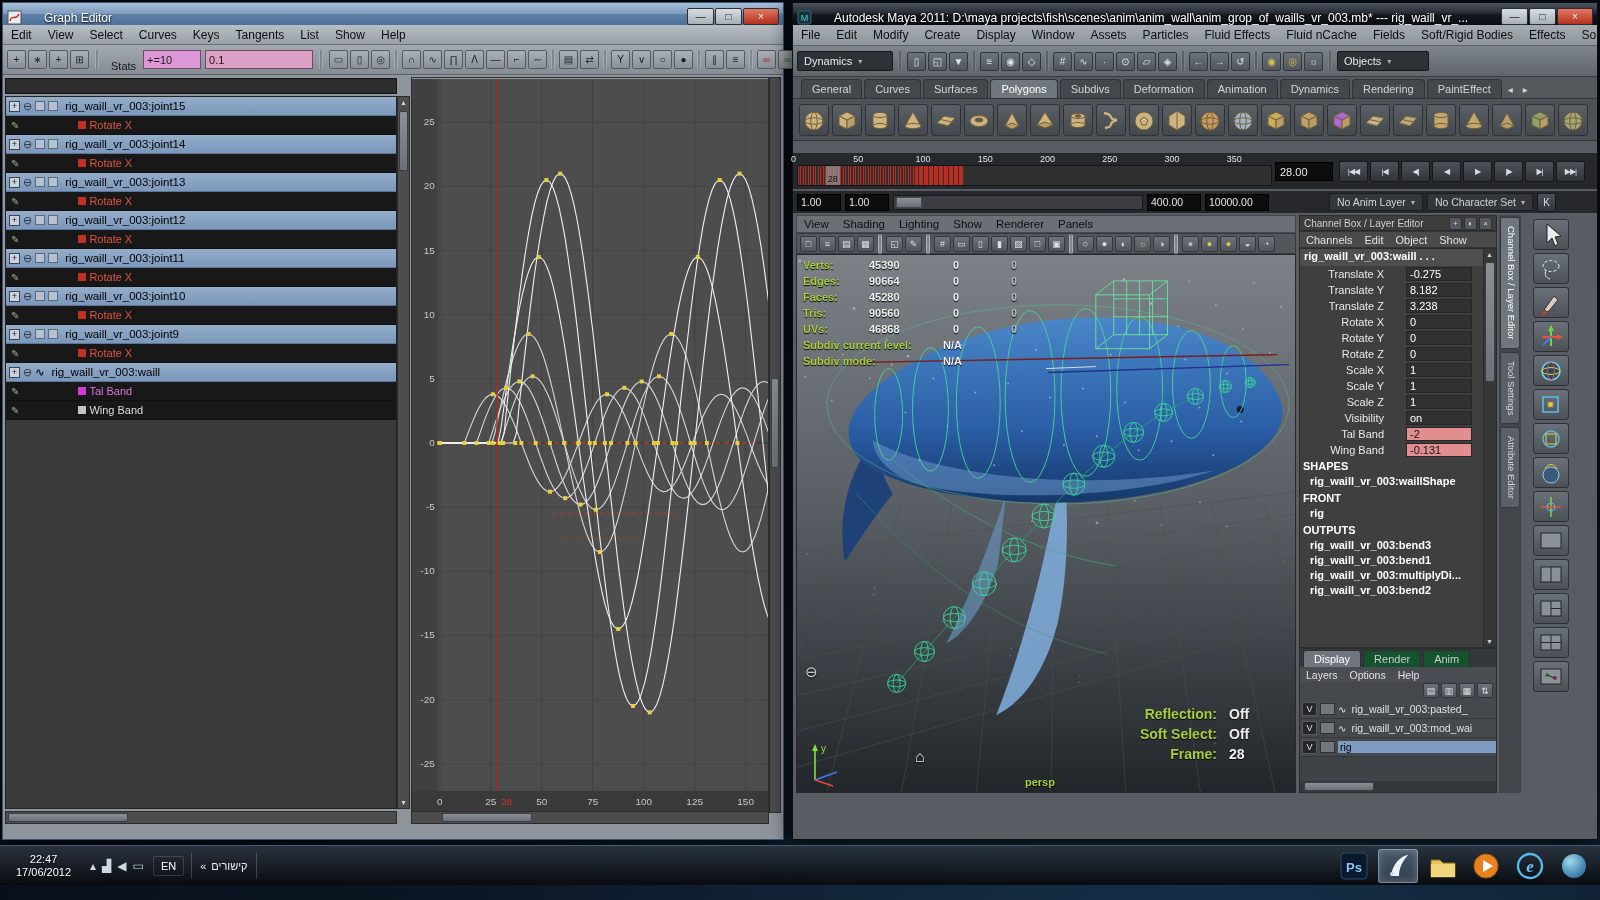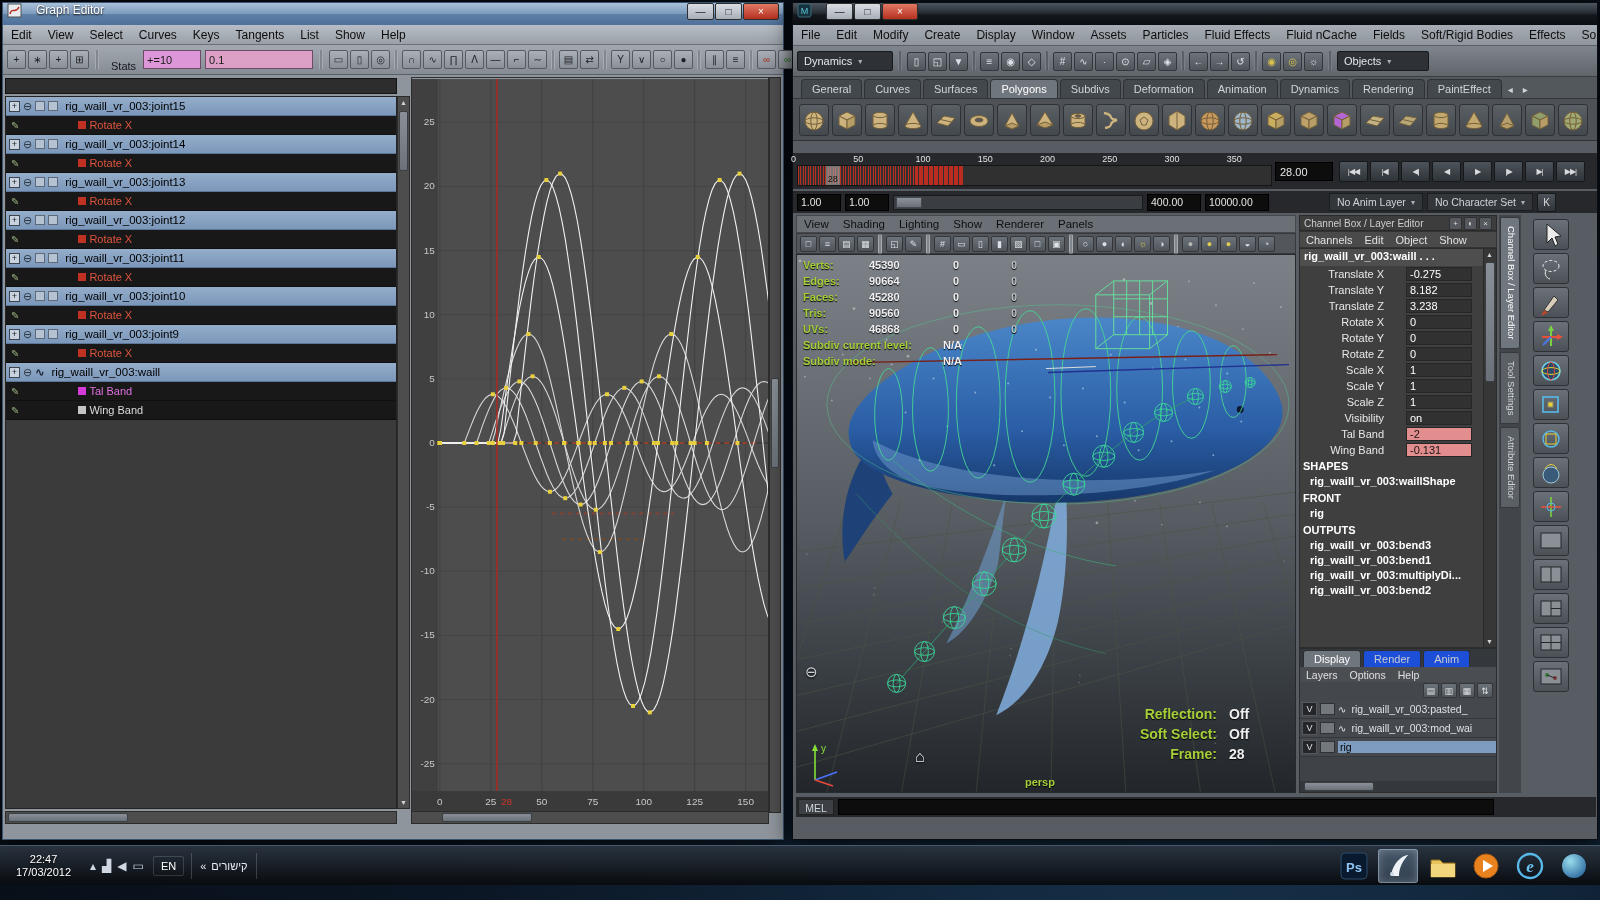--- a/index.html
+++ b/index.html
@@ -1,21 +1,21 @@
 <!DOCTYPE html>
 <html><head>
 <meta charset="utf-8">
 <style>
   *{box-sizing:border-box;margin:0;padding:0;user-select:none}
   html,body{width:1600px;height:900px;overflow:hidden}
   body{font-family:"Liberation Sans",sans-serif;background:radial-gradient(ellipse at 75% 115%, #17344e 0%, #0b1624 45%, #05080d 100%);position:relative}
   .window{position:absolute;box-shadow:0 5px 22px rgba(0,0,0,.85)}
   #graph-window{left:2px;top:2px;width:782px;height:838px;background:#8f959c;border:1px solid #3a546f}
   #maya-window{left:792px;top:2px;width:806px;height:838px;background:#585d63;border:1px solid #0b0d10}
-  .titlebar{position:absolute;left:0;top:0;right:0;height:22px;display:flex;align-items:flex-start;gap:14px;padding:0 4px}
+  .titlebar{position:absolute;left:0;top:0;right:0;height:22px;display:flex;align-items:flex-end;gap:22px;padding:0 4px}
   #graph-window .titlebar{background:linear-gradient(#a9c1da 0%,#7e9cbe 48%,#5f80a6 52%,#4f709a 100%)}
   #maya-window .titlebar{background:linear-gradient(#4c555f 0%,#272d34 45%,#14181d 55%,#0a0d10 100%)}
   .title-text{flex:1;font-size:12px;color:#fff;text-shadow:0 1px 2px #000;white-space:nowrap;overflow:hidden}
   .winbtns{display:flex;gap:1px}
   .winbtn{width:27px;height:17px;border:1px solid #2e2e2e;border-radius:2px;background:linear-gradient(#d9dee3,#a7afb8);font-size:10px;line-height:15px;text-align:center;color:#222}
   .winbtn.close{background:linear-gradient(#e27a64,#b5301f);color:#fff;width:36px}
   .ticon{width:15px;height:15px;display:inline-block}
   .menubar{display:flex;align-items:center;font-size:12px;color:#0e0e0e;position:absolute}
   .menu-item{padding:2px 8px;white-space:nowrap}
   #ge-menubar{left:0;top:22px;right:0;height:20px;background:linear-gradient(#b8bec5,#99a0a8);border-bottom:1px solid #6b7077}
@@ -114,21 +114,21 @@
   .cb-name{flex:0 0 106px;text-align:right;padding-right:22px;color:#e8e8e8;font-size:11px;white-space:nowrap}
   .cb-val{flex:0 0 66px;height:14px;background:#313131;border:1px solid #262626;color:#fff;font-size:11px;padding:0 3px;white-space:nowrap}
   .cb-val.hl{background:#e28e8e;color:#151515}
   .cb-sec{font-weight:bold;color:#fff;font-size:11px;height:15px;padding-left:3px;margin-top:2px}
   .cb-item{font-weight:bold;color:#fff;font-size:11px;height:15px;padding-left:10px;white-space:nowrap}
   #cb-scroll{position:absolute;right:0;top:0;bottom:0;width:13px;background:#373737;border-left:1px solid #2a2a2a}
   #cb-scroll .sb-thumb{left:1px;right:1px;top:13px;height:120px}
   
   #layer-editor{position:absolute;left:506px;top:645px;width:198px;height:145px;background:#3f4348;border:1px solid #2c2c2c}
   #le-tabs{display:flex;gap:2px;padding:1px 3px 0;background:#34383c;height:18px}
-  .le-tab{padding:2px 10px;font-size:11px;color:#c6cbd0;background:#1d4ed8;border:1px solid #2c2f33;border-bottom:none;border-radius:3px 3px 0 0}
+  .le-tab{padding:2px 10px;font-size:11px;color:#c6cbd0;background:#14532d;border:1px solid #2c2f33;border-bottom:none;border-radius:3px 3px 0 0}
   .le-tab.active{background:#70767d;color:#fff}
   #le-menus{position:relative;height:15px;background:#4a4e53;font-size:10.5px;color:#e0e0e0;display:flex;align-items:center}
   #le-menus .menu-item{padding:0 6px}
   #le-toolbar{height:18px;display:flex;justify-content:flex-end;gap:2px;padding:1px 3px;background:#44484d}
   #le-toolbar .icon-btn{width:16px;height:15px;font-size:9px;line-height:14px;background:linear-gradient(#6d737a,#4f555b);color:#dde1e5;border-color:#33373c}
   .le-row{height:19px;display:flex;align-items:center;gap:3px;padding-left:2px;background:#45494e;border-bottom:1px solid #34383c}
   .le-v{width:15px;height:14px;background:#24262a;border:1px solid #55595e;color:#dde1e5;font-size:9px;text-align:center;line-height:13px}
   .le-color{width:15px;height:12px;background:#73787d;border:1px solid #2e3237}
   .le-wave{color:#e6eaee;font-size:10px}
   .le-name{flex:1;color:#dde1e5;font-size:10.5px;white-space:nowrap;overflow:hidden;padding-left:2px}
@@ -465,20 +465,21 @@
 </div>
 
 <div id="maya-window" class="window">
   <div class="titlebar">
     <span class="ticon">
       <svg width="15" height="15">
           <rect x="1" y="1" width="13" height="13" rx="2" fill="#16323e" stroke="#3b6a7a"></rect>
           <text x="7.5" y="11" text-anchor="middle" font-size="9" fill="#5fc8d8" font-family="Liberation Sans">M</text>
         </svg>
     </span>
+    <span class="title-text">Autodesk Maya 2011: D:\maya projects\fish\scenes\anim\anim_wall\anim_grop_of_waills_vr_003.mb*   ---   rig_waill_vr_...</span>
     <span class="winbtns">
       <span class="winbtn">—</span>
       <span class="winbtn">□</span>
       <span class="winbtn close">×</span>
     </span>
   </div>
   <div id="maya-menubar" class="menubar">
       <span class="menu-item">File</span>
       <span class="menu-item">Edit</span>
       <span class="menu-item">Modify</span>
@@ -1352,30 +1353,26 @@
       </span>
       <span class="dock-btn">
         <svg width="28" height="28" viewBox="0 0 28 28">
           <rect x="4" y="6" width="20" height="15" fill="#8a9096" stroke="#23272b"></rect>
           <circle cx="10" cy="12" r="2" fill="#3a7a3a"></circle>
           <circle cx="18" cy="15" r="2" fill="#7a3a3a"></circle>
           <line x1="10" y1="12" x2="18" y2="15" stroke="#23272b"></line>
         </svg>
       </span>
     </div>
-  <div id="mel-row">
-    <span id="mel-label">MEL</span>
-    <input id="mel-input" value="" style="">
-  </div>
 </div>
 
 <div id="taskbar">
   <div class="clock">
     <span>22:47</span>
-    <span>17/03/2012</span>
+    <span>17/06/2012</span>
   </div>
   <span id="tray" class="iconrow">
       <span class="tray-icon">▴</span>
       <span class="tray-icon">▟</span>
       <span class="tray-icon">◀</span>
       <span class="tray-icon">▭</span>
     </span>
   <span class="lang">EN</span>
   <span class="links">
     <span>«</span>

